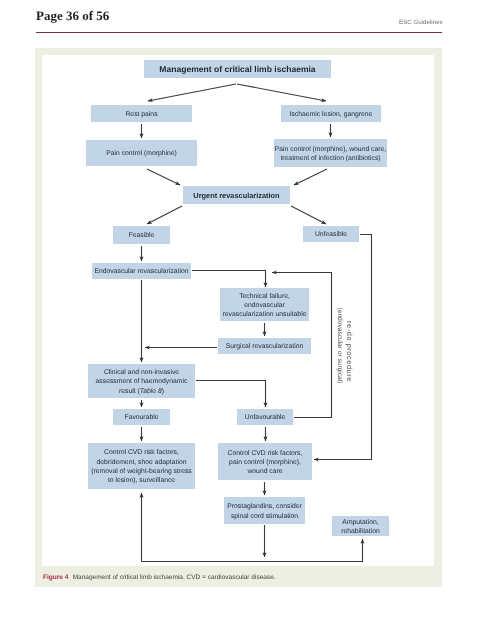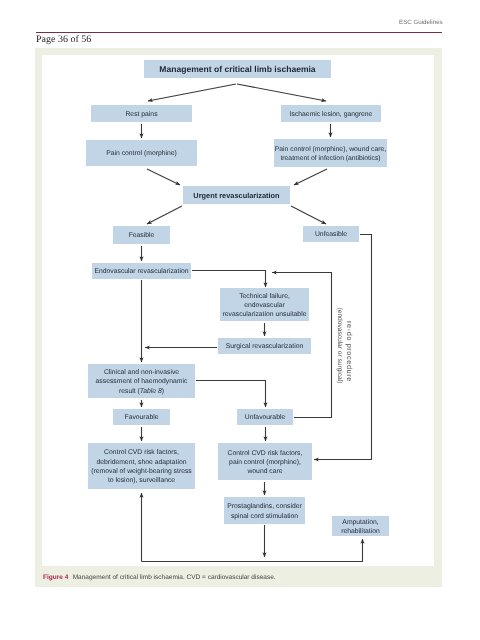--- a/index.html
+++ b/index.html
@@ -1,21 +1,21 @@
 <!DOCTYPE html>
 <html><head>
 <meta charset="utf-8">
 <title>Page</title>
 <style>
   html,body{margin:0;padding:0;-webkit-font-smoothing:antialiased;}
   *{-webkit-font-smoothing:antialiased;text-rendering:geometricPrecision;}
   body{width:480px;height:640px;background:#fff;font-family:"Liberation Sans",sans-serif;overflow:hidden;}
   #page{position:relative;width:480px;height:640px;transform:translateZ(0);}
   .hdr{position:absolute;font-family:"Liberation Serif",serif;}
-  #hdr-left{left:36px;top:34px;font-weight:normal;font-size:10px;color:#231f20;}
+  #hdr-left{left:36px;top:8px;font-weight:bold;font-size:13px;color:#231f20;}
   #hdr-right{left:399px;top:19px;font-size:6.2px;color:#6d6e71;font-family:"Liberation Sans",sans-serif;}
   #hdr-rule{position:absolute;left:36px;top:32px;width:406px;height:1.2px;background:#7b2c47;}
   #figframe{position:absolute;left:35px;top:48px;width:407px;height:539px;background:#eeefe3;}
   #figwhite{position:absolute;left:7px;top:7px;width:392px;height:511px;background:#fff;}
   #svgwrap{position:absolute;left:0;top:0;}
   #caption{position:absolute;left:8px;top:523.5px;font-size:6.5px;color:#3f3f3f;line-height:11px;white-space:nowrap;}
   #caption .fig{margin-right:2.6px;}
   #caption .fig{color:#a8264c;font-weight:bold;}
 </style>
 </head>

